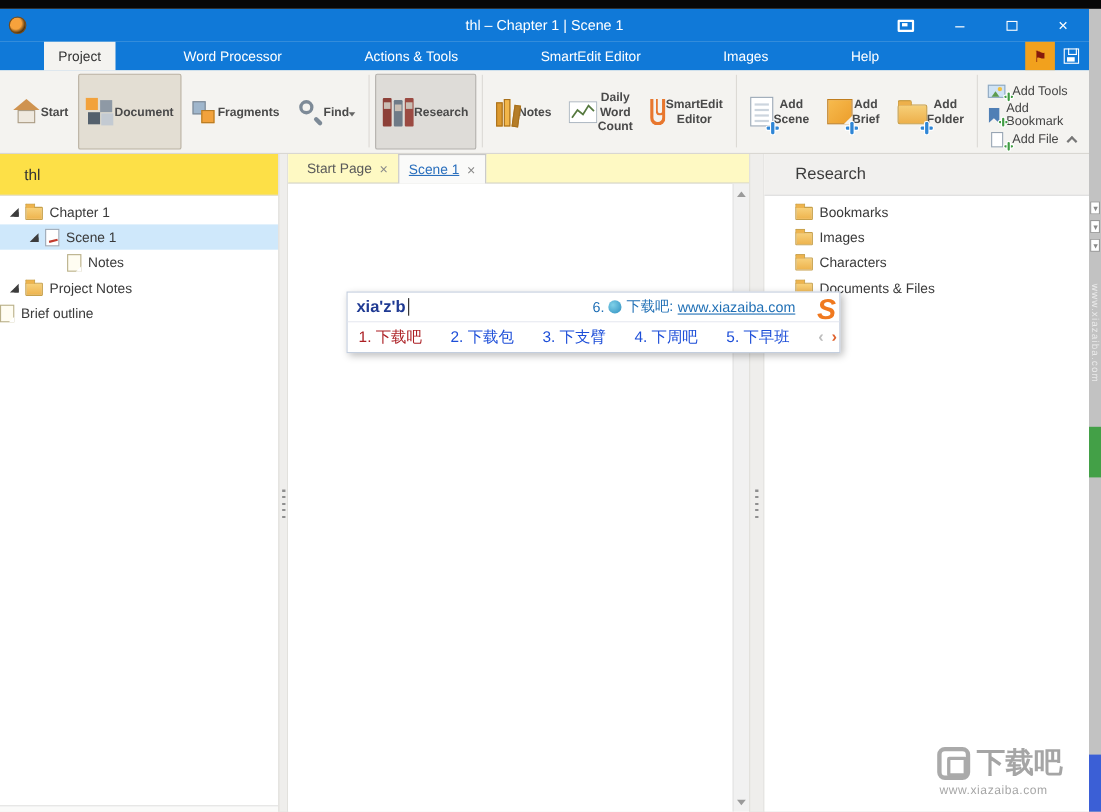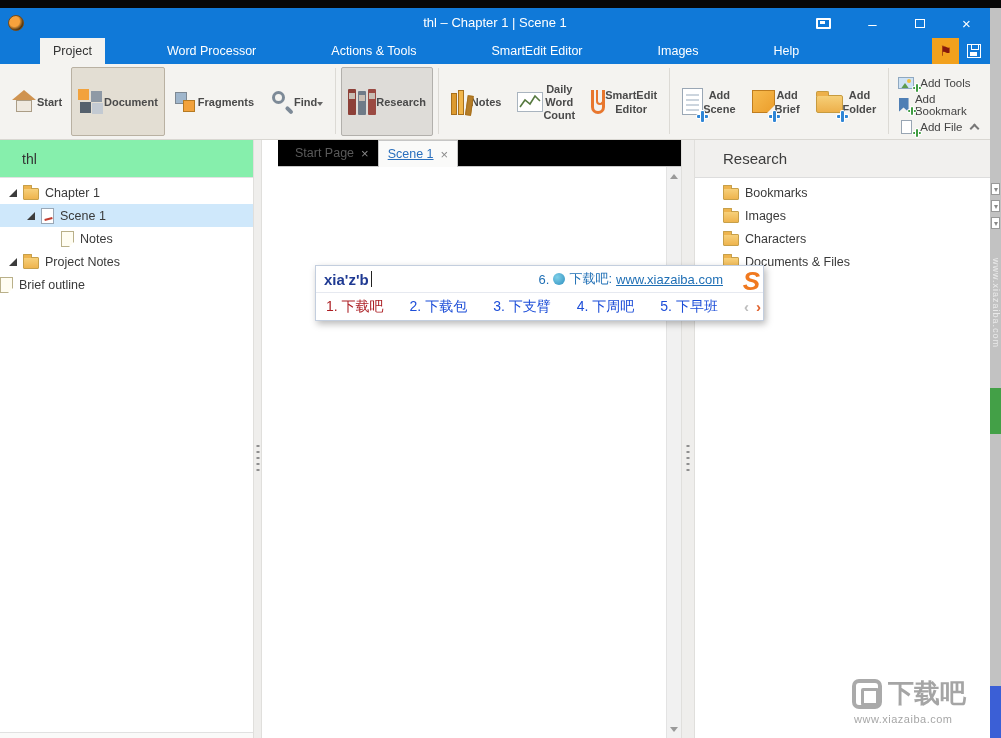--- a/index.html
+++ b/index.html
@@ -109,21 +109,21 @@
   .i-lines::after{content:"";position:absolute;left:2px;top:3px;width:9px;height:2px;background:#9fb3c6;box-shadow:0 4px 0 #9fb3c6,0 8px 0 #9fb3c6;}
   .glyph-pencil{font-size:16px;color:#b59a3a;}
   .glyph-x{font-size:14px;color:#d64541;font-weight:bold;}
   .i-copy{position:relative;width:17px;height:17px;}
   .i-copy::before{content:"";position:absolute;left:0;top:0;width:10px;height:13px;background:#fff;border:1px solid #9aa7b5;}
   .i-copy::after{content:"";position:absolute;left:4px;top:3px;width:10px;height:13px;background:#fff;border:1px solid #9aa7b5;}
 
   
   .main{position:absolute;left:0;top:140px;width:990px;height:598px;}
   .left-panel{position:absolute;left:0;top:0;width:253px;height:598px;background:#fff;}
-  .panel-header{height:38px;line-height:38px;font-size:14px;color:#333;padding-left:22px;border-bottom:1px solid #e2e2e2;background:#86efac;}
+  .panel-header{height:38px;line-height:38px;font-size:14px;color:#333;padding-left:22px;border-bottom:1px solid #e2e2e2;background:#fde047;}
   .lp-bottom{position:absolute;left:0;bottom:0;width:253px;height:6px;background:#fafaf9;border-top:1px solid #e1e1e1;}
   .splitter{position:absolute;top:0;height:598px;background:#efeeec;border-left:1px solid #e0dfdc;border-right:1px solid #e0dfdc;}
   .sp1{left:253px;width:9px;}
   .sp2{left:681px;width:14px;}
   .grip{position:absolute;left:50%;top:305px;transform:translateX(-50%);width:3px;height:26px;
     background-image:repeating-linear-gradient(#8f8f8f 0 2px, transparent 2px 6px);}
 
   .tree{padding-top:3px;}
   .trow{height:23px;display:flex;align-items:center;font-size:12.5px;color:#3a3a3a;}
   .trow.selected{background:#cfe8fb;}
@@ -132,21 +132,21 @@
   .tlabel{margin-left:6px;}
   .t-folder{width:16px;height:12px;background:linear-gradient(#f7d07a,#eeb44e);border:1px solid #c7a04a;border-radius:1px;position:relative;margin-top:2px;flex:0 0 16px;}
   .t-folder::before{content:"";position:absolute;left:-1px;top:-4px;width:7px;height:3px;background:#eeb44e;border:1px solid #c7a04a;border-bottom:none;border-radius:1px 1px 0 0;}
   .t-scene{width:13px;height:16px;background:#fff;border:1px solid #9aa7b5;position:relative;flex:0 0 13px;}
   .t-scene::after{content:"";position:absolute;left:2px;bottom:3px;width:8px;height:4px;border-bottom:2px solid #c23b2e;transform:rotate(-14deg);}
   .t-note{width:13px;height:16px;background:#fffdf2;border:1px solid #b9b089;position:relative;flex:0 0 13px;}
   .t-note::after{content:"";position:absolute;right:-1px;bottom:-1px;border-style:solid;border-width:0 0 5px 5px;border-color:transparent transparent #fff transparent;}
 
   
   .center{position:absolute;left:262px;top:0;width:419px;height:598px;background:#fff;}
-  .tabbar{position:absolute;left:16px;top:0;width:419px;height:27px;background:#000000;border-bottom:1px solid #c9c9c9;display:flex;align-items:stretch;padding-left:8px;}
+  .tabbar{position:absolute;left:0;top:0;width:419px;height:27px;background:#fef9c3;border-bottom:1px solid #c9c9c9;display:flex;align-items:stretch;padding-left:8px;}
   .tab{display:flex;align-items:center;padding:0 9px;font-size:12.5px;color:#5a5a5a;}
   .tab .tab-close{margin-left:7px;color:#8a8a8a;font-size:13px;}
   .tab.active{background:#fafaf9;border:1px solid #c6c6c6;border-bottom:none;color:#2a6fbd;margin-bottom:-1px;}
   .tab.active .tab-label{text-decoration:underline;}
   .editor{position:absolute;left:0;top:27px;width:419px;height:571px;background:#fff;}
   .vscroll{position:absolute;top:0;right:0;bottom:0;width:15px;background:#f1f1f1;border-left:1px solid #e3e3e3;}
   .vs-btn{position:absolute;left:0;width:14px;height:16px;display:flex;align-items:center;justify-content:center;}
   .vs-up{top:1px;} .vs-down{bottom:1px;}
   .tri-up{border-left:4px solid transparent;border-right:4px solid transparent;border-bottom:5px solid #9a9a9a;}
   .tri-down{border-left:4px solid transparent;border-right:4px solid transparent;border-top:5px solid #9a9a9a;}

